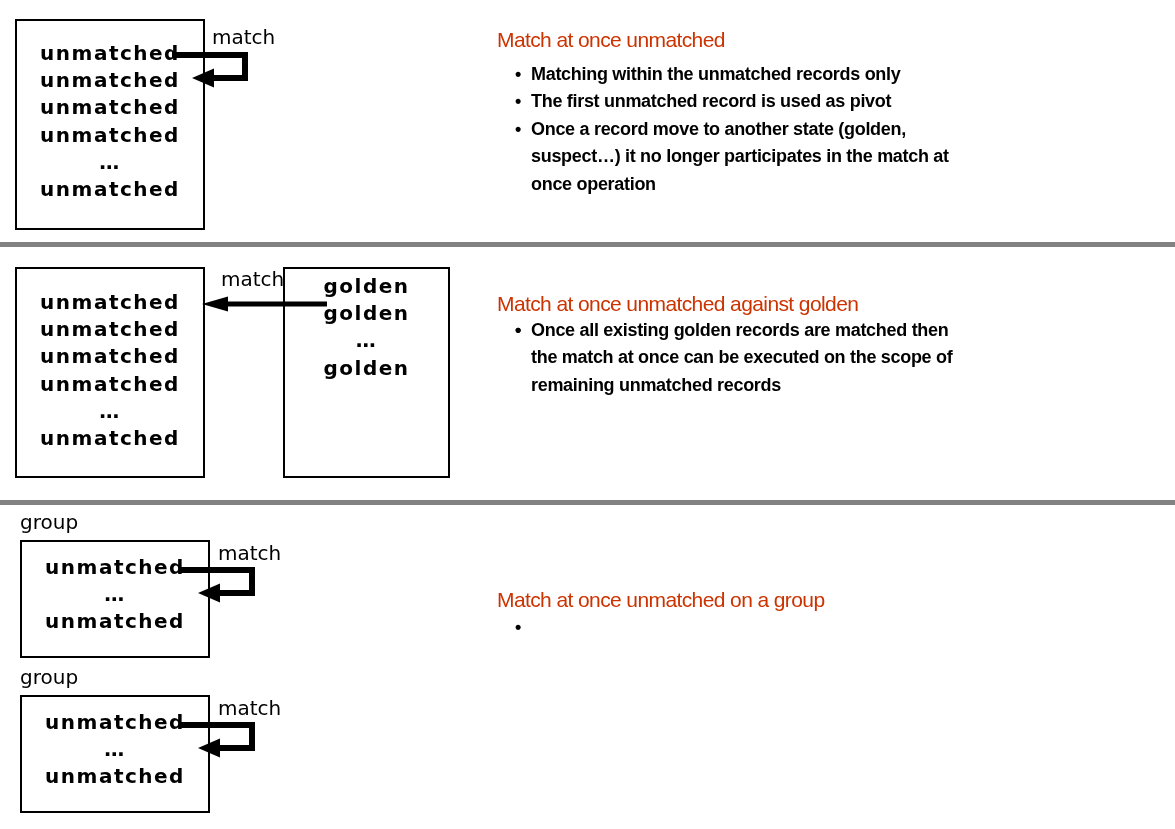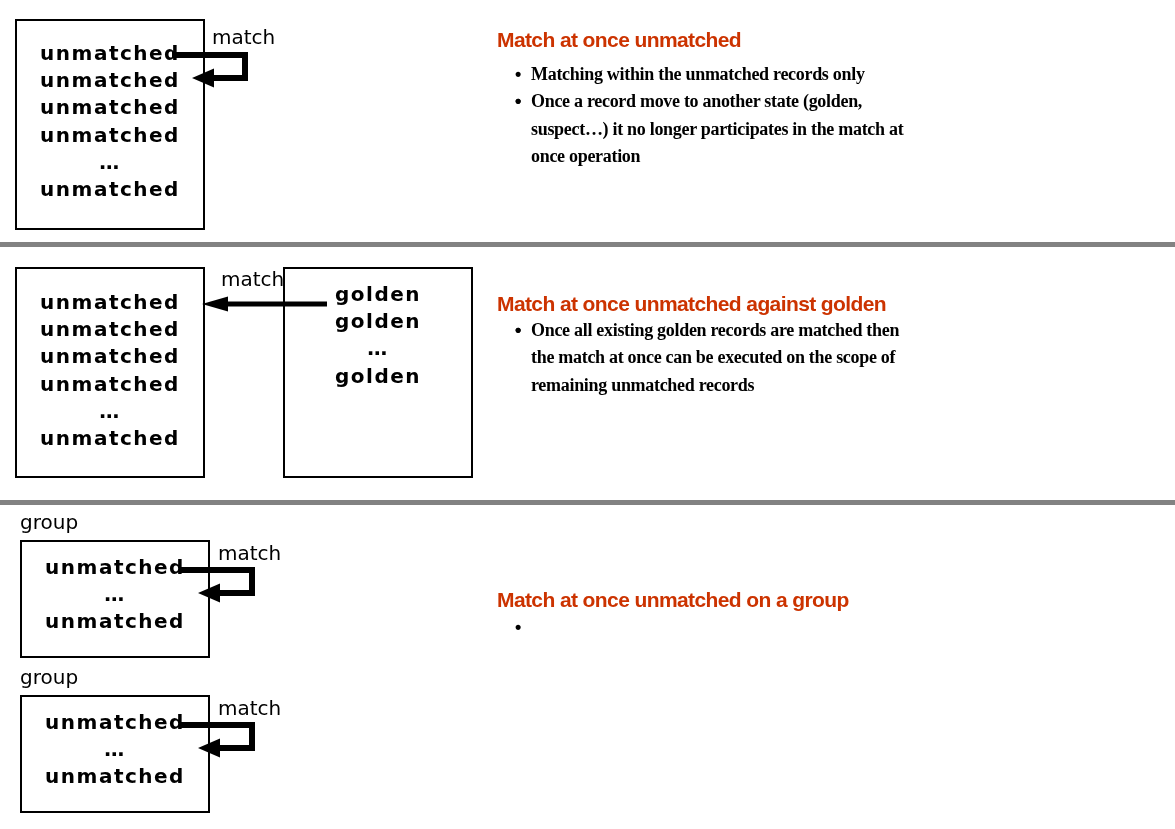--- a/index.html
+++ b/index.html
@@ -16,27 +16,27 @@
   .lab{position:absolute;font-family:"DejaVu Sans",sans-serif;font-size:20px;line-height:17px;}
 
   
   .divider{position:absolute;left:0;width:1175px;height:5px;background:var(--divider,#828282);}
 
   
   .arrow{position:absolute;}
 
   
   .tblock{position:absolute;left:497px;width:665px;}
-  .heading{font-size:21px;font-weight:bold;line-height:24px;letter-spacing:-0.6px;
+  .heading{font-size:21px;font-weight:normal;line-height:24px;letter-spacing:-0.6px;
            color:var(--accent,#cc3300);}
   ul.bullets{list-style:none;margin:9px 0 0 0;padding:0;font-weight:bold;font-size:18px;
              letter-spacing:-0.3px;line-height:27.4px;}
   ul.bullets li{position:relative;padding-left:34px;}
   .dot{position:absolute;left:18px;top:0;}
-  .btext{white-space:pre-line;font-family:Liberation Serif, serif;}
+  .btext{white-space:pre-line;}
   .tb2 ul.bullets{margin-top:1px;}
   .tb3 ul.bullets{margin-top:2px;}
 </style>
 </head>
 <body>
 
 <div class="page">
 
   <div>
 
@@ -58,20 +58,21 @@
 
     <div class="tblock" style="top:28px;">
       <div class="heading">Match at once unmatched</div>
       <ul class="bullets">
         <li>
           <span class="dot">•</span>
           <span class="btext">Matching within the unmatched records only</span>
         </li>
         <li>
           <span class="dot">•</span>
+          <span class="btext">The first unmatched record is used as pivot</span>
         </li>
         <li>
           <span class="dot">•</span>
           <span class="btext">Once a record move to another state (golden,
 suspect…) it no longer participates in the match at
 once operation</span>
         </li>
       </ul>
     </div>
   </div>
@@ -82,21 +83,21 @@
 
     <div class="rbox" style="left:15px;top:267px;width:190px;height:211px;padding-top:20px;">
       <div class="bl">unmatched</div>
       <div class="bl">unmatched</div>
       <div class="bl">unmatched</div>
       <div class="bl">unmatched</div>
       <div class="bl">…</div>
       <div class="bl">unmatched</div>
     </div>
 
-    <div class="rbox" style="left:283px;top:267px;width:190px;height:211px;padding-top:12px;">
+    <div class="rbox" style="left:283px;top:267px;width:167px;height:211px;padding-top:4px;">
       <div class="bl">golden</div>
       <div class="bl">golden</div>
       <div class="bl">…</div>
       <div class="bl">golden</div>
     </div>
 
     <div class="lab" style="left:221px;top:271px;">match</div>
 
     <svg class="arrow" style="left:200px;top:294px;" width="130" height="22">
       <path d="M127 10 H26" stroke="#000" stroke-width="5" fill="none"></path>

